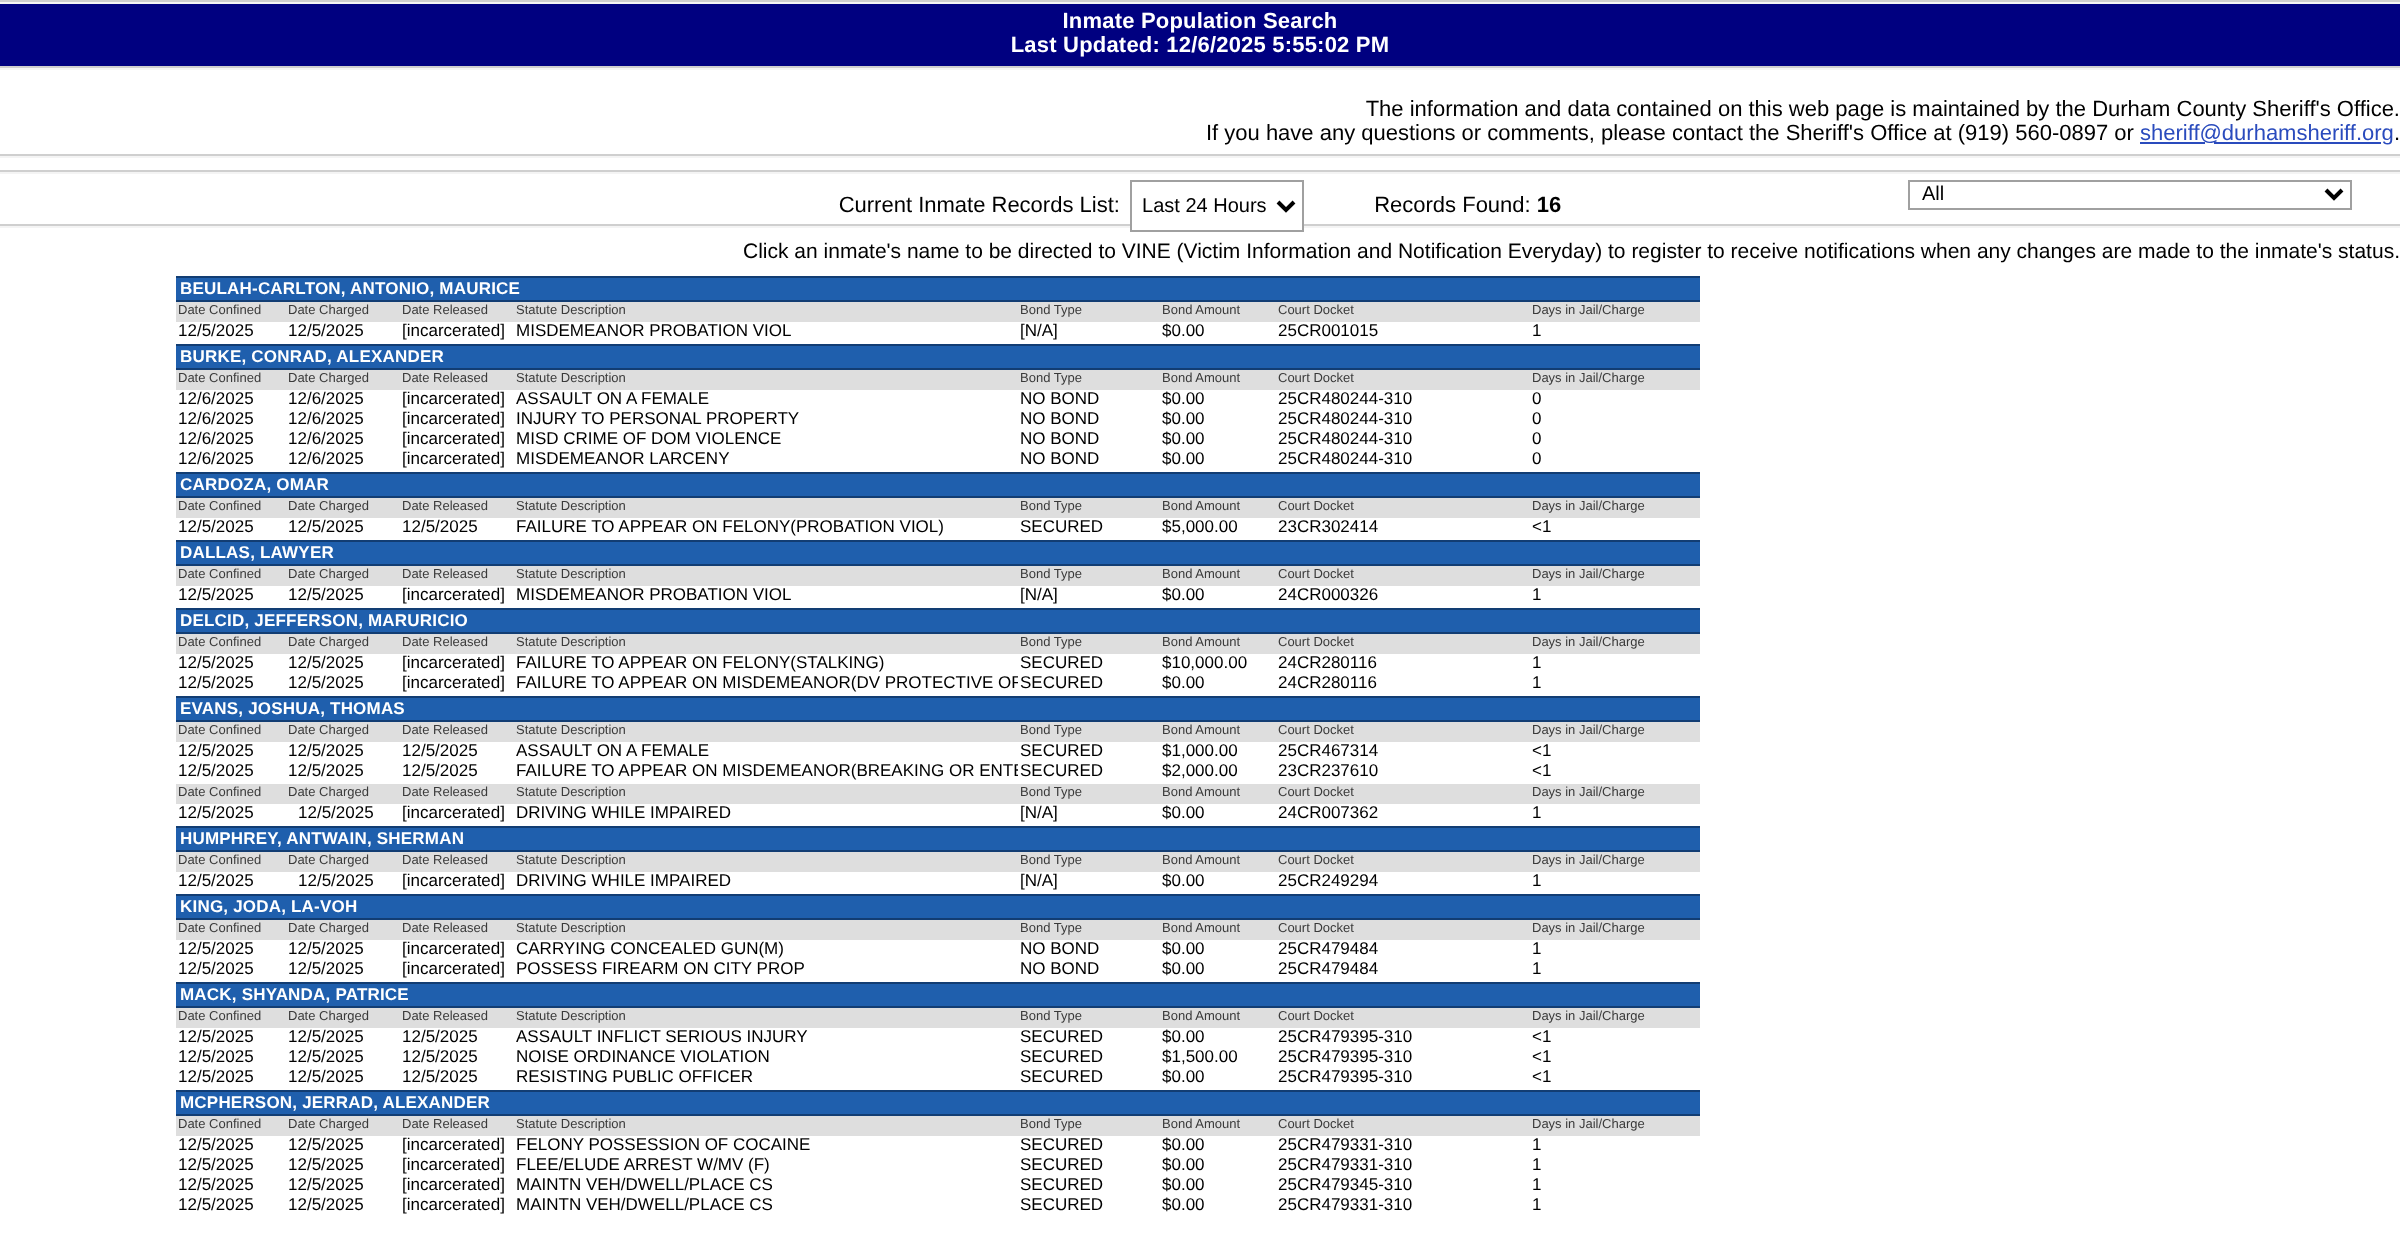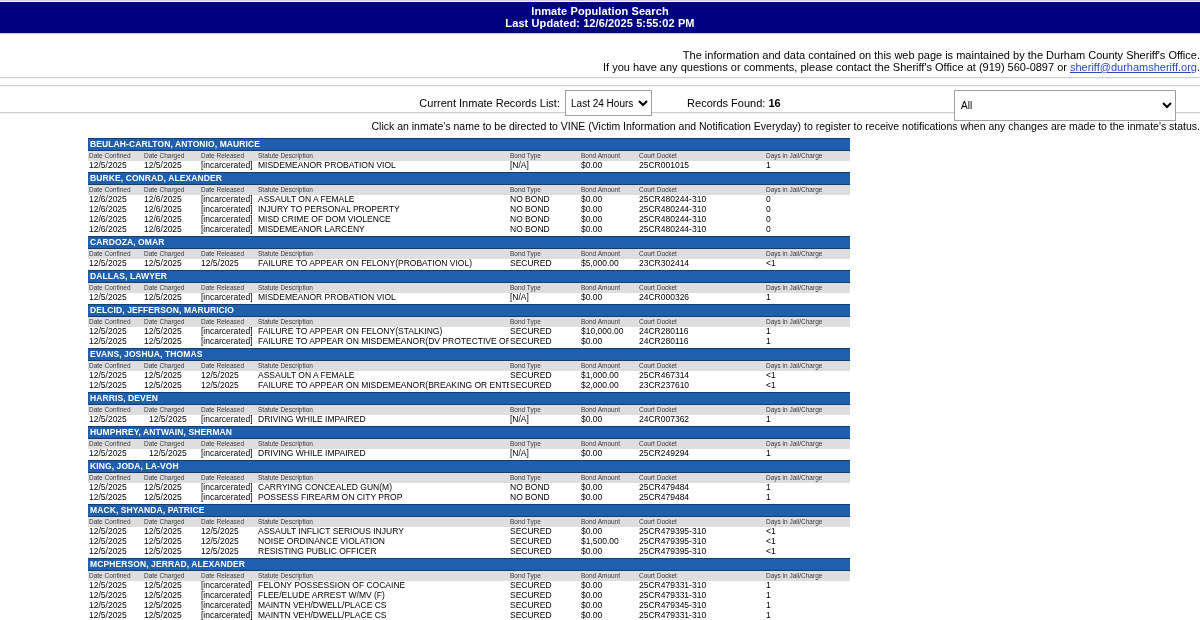--- a/index.html
+++ b/index.html
@@ -82,21 +82,21 @@
   }
   .right-select {
     position: absolute;
     right: 24px;
     top: 3px;
   }
   select.wide {
     font-family: "Liberation Sans", sans-serif;
     font-size: 10px;
     width: 222px;
-    height: 31px;
+    height: 15px;
     line-height: 13px;
     border: 1px solid #a0a0a0;
     background: #ffffff;
     color: #000;
     padding: 0 2px;
   }
 
   
   .vine-note {
     text-align: right;
@@ -413,23 +413,20 @@
           <td>12/5/2025</td>
           <td>FAILURE TO APPEAR ON MISDEMEANOR(BREAKING OR ENTERING)</td>
           <td>SECURED</td>
           <td>$2,000.00</td>
           <td>23CR237610</td>
           <td>&lt;1</td>
         </tr>
         <tr class="spacer-row">
           <td colspan="8"></td>
         </tr>
-        <tr class="name-row">
-          <td colspan="8"><span class="nm">HARRIS, DEVEN</span></td>
-        </tr>
         <tr class="head-row">
           <td>Date Confined</td>
           <td>Date Charged</td>
           <td>Date Released</td>
           <td>Statute Description</td>
           <td>Bond Type</td>
           <td>Bond Amount</td>
           <td>Court Docket</td>
           <td>Days in Jail/Charge</td>
         </tr>

